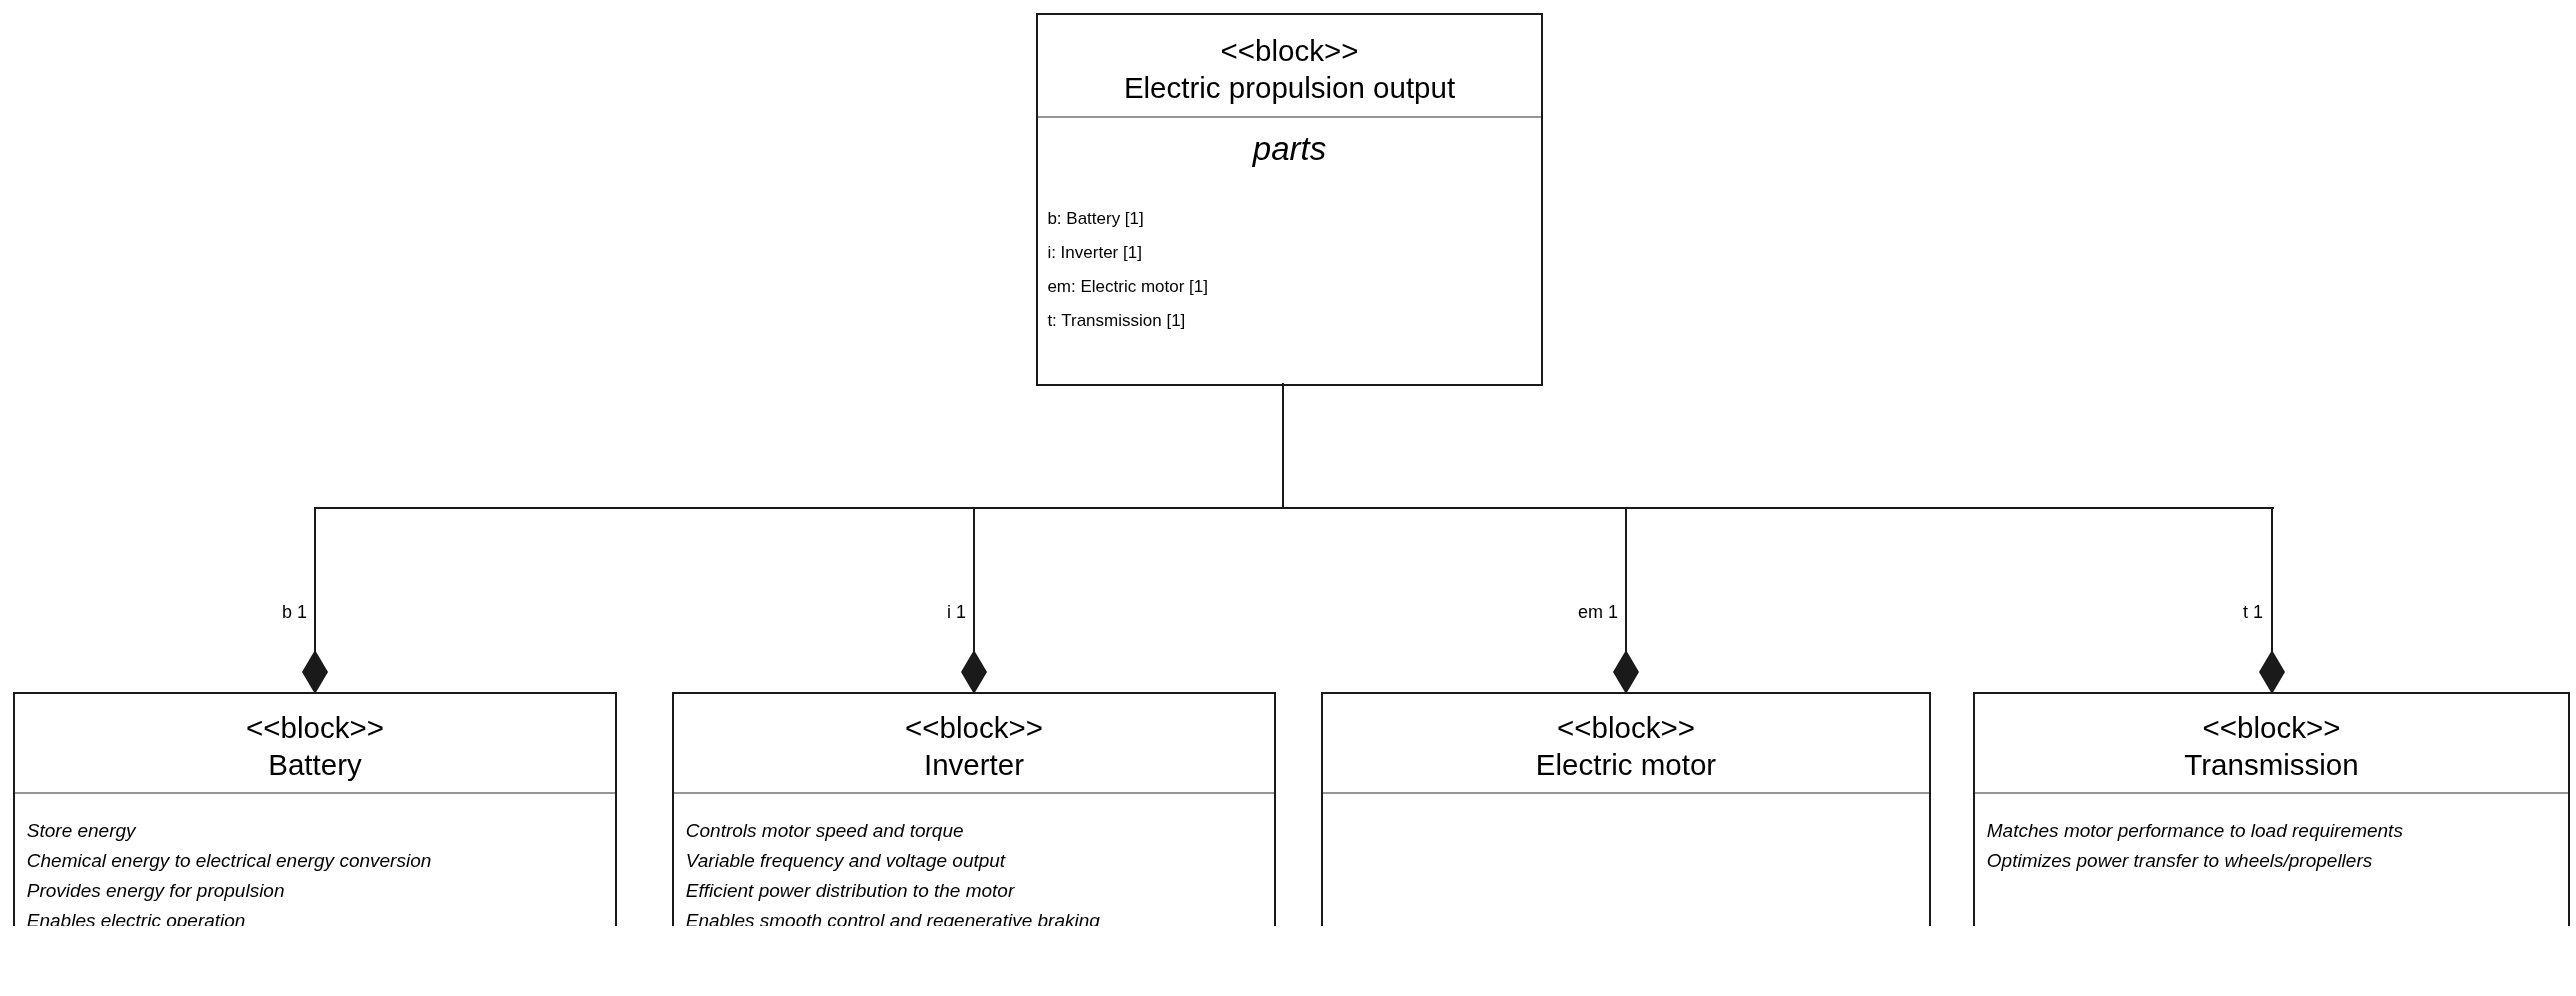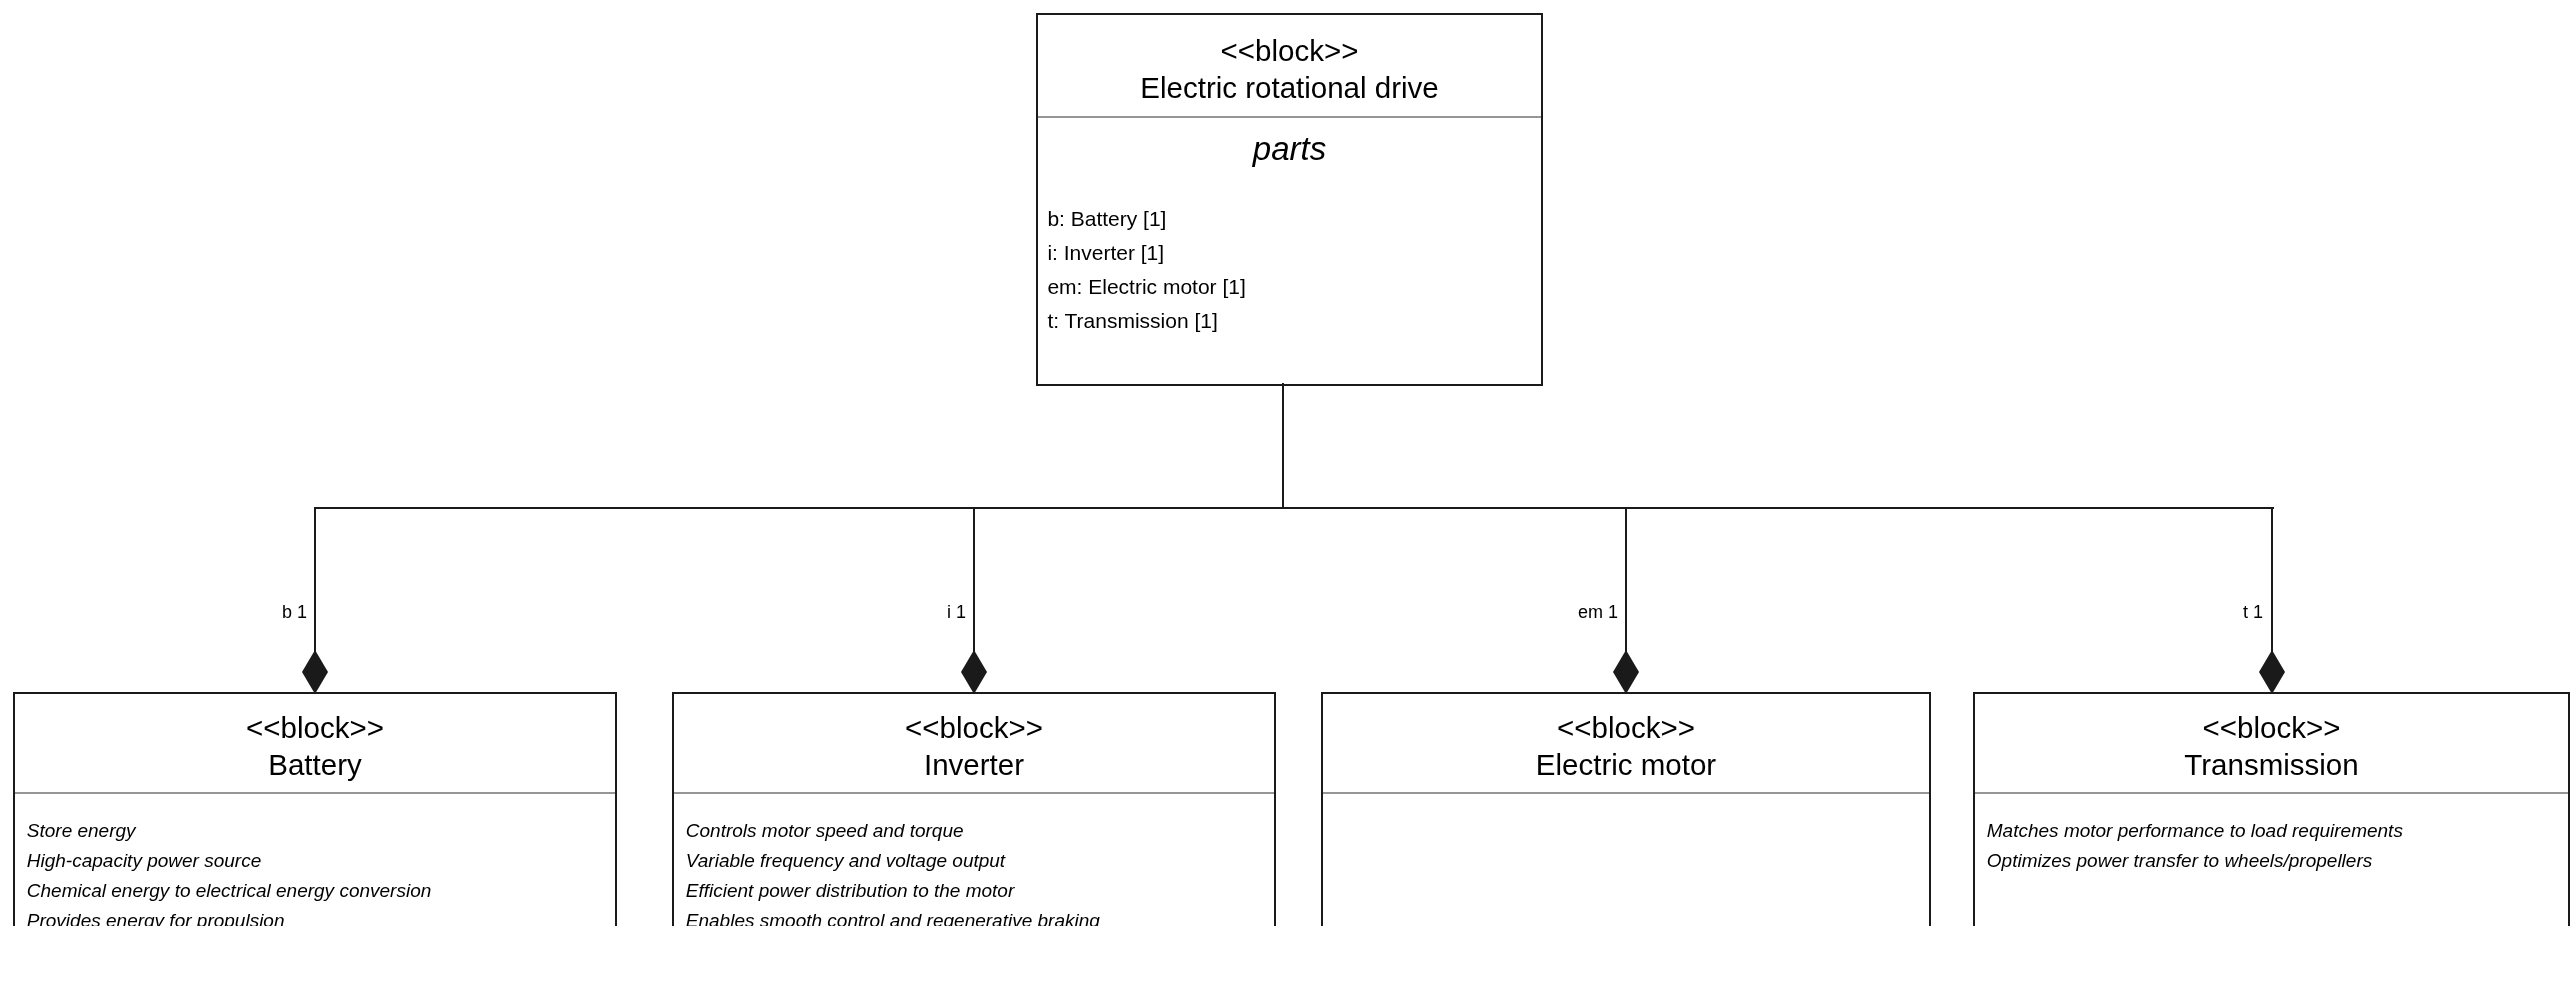--- a/index.html
+++ b/index.html
@@ -43,21 +43,21 @@
   .stereotype, .block-name { white-space: nowrap; }
   .parts-compartment { flex: 1 1 auto; }
   .parts-label {
     font-style: italic;
     font-size: 33px;
     line-height: 33px;
     text-align: center;
     margin-top: 14px;
   }
   .parts-list {
-    font-size: 21px;
+    font-size: 17px;
     line-height: 34px;
     padding-left: 9.4px;
     margin-top: 37px;
   }
   .features {
     font-style: italic;
     font-size: 19px;
     line-height: 30px;
     padding: 22.4px 10.6px 0 11.8px;
   }
@@ -79,21 +79,21 @@
   }
 </style>
 </head>
 <body>
 
 <div class="canvas">
 
   <div class="block parent" style="left:1036px; top:13px; width:507px; height:373px;">
     <div class="compartment-title">
       <div class="stereotype">&lt;&lt;block&gt;&gt;</div>
-      <div class="block-name">Electric rotational drive</div>
+      <div class="block-name">Electric propulsion output</div>
     </div>
     <div class="parts-compartment">
       <div class="parts-label">parts</div>
       <div class="parts-list">
         <div class="part-line">b: Battery [1]</div>
         <div class="part-line">i: Inverter [1]</div>
         <div class="part-line">em: Electric motor [1]</div>
         <div class="part-line">t: Transmission [1]</div>
       </div>
     </div>
@@ -118,21 +118,20 @@
   <div class="edge-label" style="left:2263px; top:597px;">t 1</div>
   <div class="diamond" style="left:2259px; top:650px;"></div>
 
   <div class="block child" style="left:13px; top:692px; width:604px; height:287px;">
     <div class="compartment-title">
       <div class="stereotype">&lt;&lt;block&gt;&gt;</div>
       <div class="block-name">Battery</div>
     </div>
     <div class="features">
       <div class="feature-line">Store energy</div>
-      <div class="feature-line">High-capacity power source</div>
       <div class="feature-line">Chemical energy to electrical energy conversion</div>
       <div class="feature-line">Provides energy for propulsion</div>
       <div class="feature-line">Enables electric operation</div>
     </div>
   </div>
 
   <div class="block child" style="left:672px; top:692px; width:604px; height:287px;">
     <div class="compartment-title">
       <div class="stereotype">&lt;&lt;block&gt;&gt;</div>
       <div class="block-name">Inverter</div>

